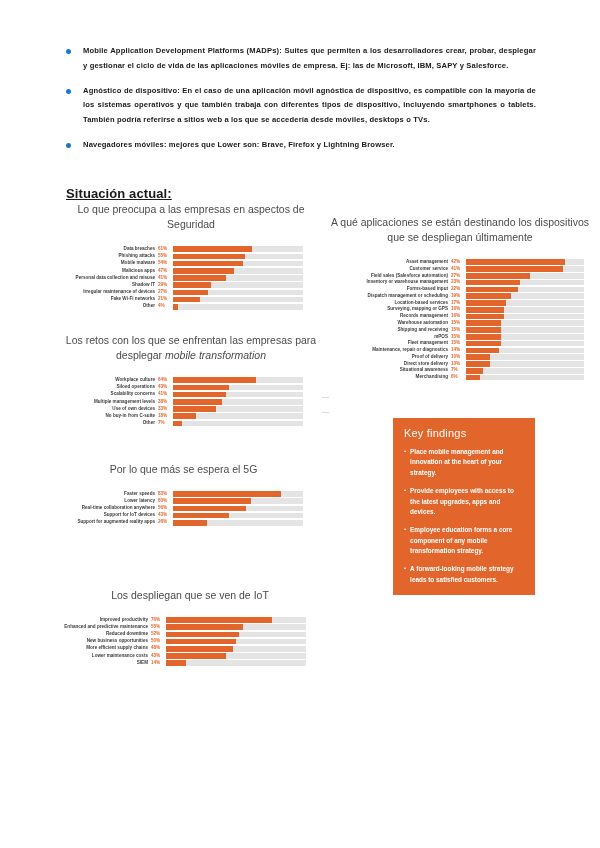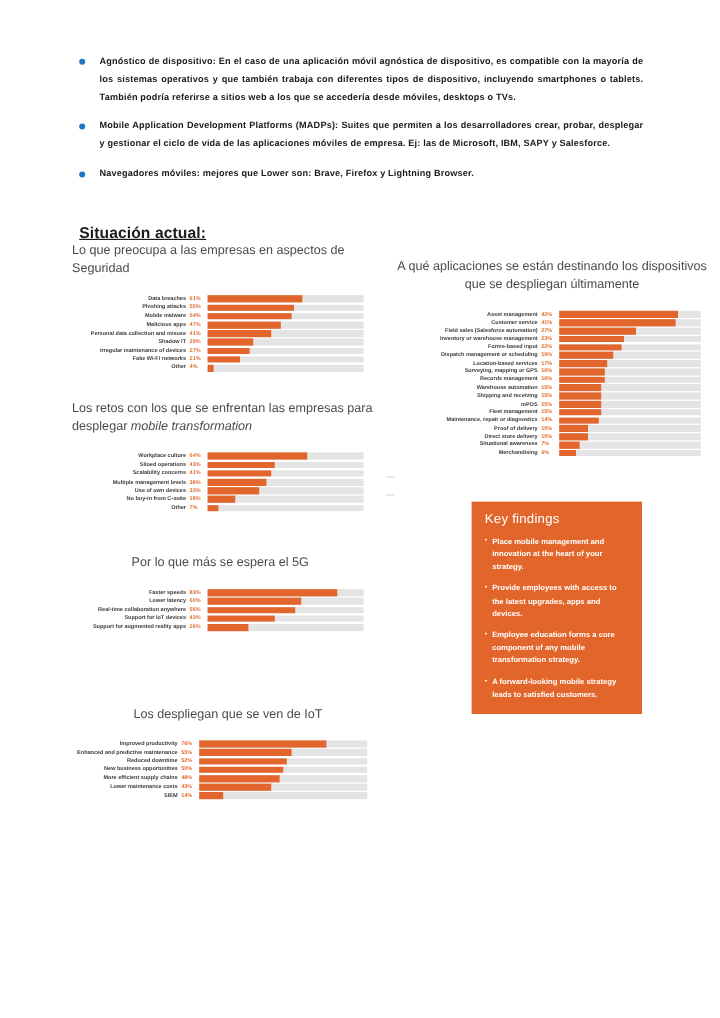--- a/index.html
+++ b/index.html
@@ -65,21 +65,21 @@
     letter-spacing: 0.1px;
   }
 
   
   .chart {
     position: absolute;
   }
   .chart-title {
     font-size: 10.5px;
     color: #4b4b4b;
-    text-align: left;
+    text-align: center;
     line-height: 1.45;
     font-weight: 400;
   }
   .chart-title .ital { font-style: italic; }
   .bars {
     margin-top: 14px;
   }
   .bar-row {
     display: flex;
     align-items: center;
@@ -187,25 +187,25 @@
   }
 </style>
 </head>
 <body>
 
 <div class="page">
 
   <div class="intro">
     <div class="bullet-row">
       <span class="bullet-dot"></span>
-      <span class="bullet-text">Agnóstico de dispositivo: En el caso de una aplicación móvil agnóstica de dispositivo, es compatible con la mayoría de los sistemas operativos y que también trabaja con diferentes tipos de dispositivo, incluyendo smartphones o tablets. También podría referirse a sitios web a los que se accedería desde móviles, desktops o TVs.</span>
+      <span class="bullet-text">Mobile Application Development  Platforms (MADPs):  Suites que permiten a los desarrolladores crear, probar, desplegar y gestionar el ciclo de vida de las aplicaciones móviles de empresa. Ej: las de Microsoft, IBM, SAPY y Salesforce.</span>
     </div>
     <div class="bullet-row">
       <span class="bullet-dot"></span>
-      <span class="bullet-text">Mobile Application Development  Platforms (MADPs):  Suites que permiten a los desarrolladores crear, probar, desplegar y gestionar el ciclo de vida de las aplicaciones móviles de empresa. Ej: las de Microsoft, IBM, SAPY y Salesforce.</span>
+      <span class="bullet-text">Agnóstico de dispositivo: En el caso de una aplicación móvil agnóstica de dispositivo, es compatible con la mayoría de los sistemas operativos y que también trabaja con diferentes tipos de dispositivo, incluyendo smartphones o tablets. También podría referirse a sitios web a los que se accedería desde móviles, desktops o TVs.</span>
     </div>
     <div class="bullet-row">
       <span class="bullet-dot"></span>
       <span class="bullet-text">Navegadores móviles: mejores que Lower son: Brave, Firefox y Lightning Browser.</span>
     </div>
   </div>
 
   <div class="section-heading">Situación actual:</div>
 
   <div class="chart" id="chart-security">

